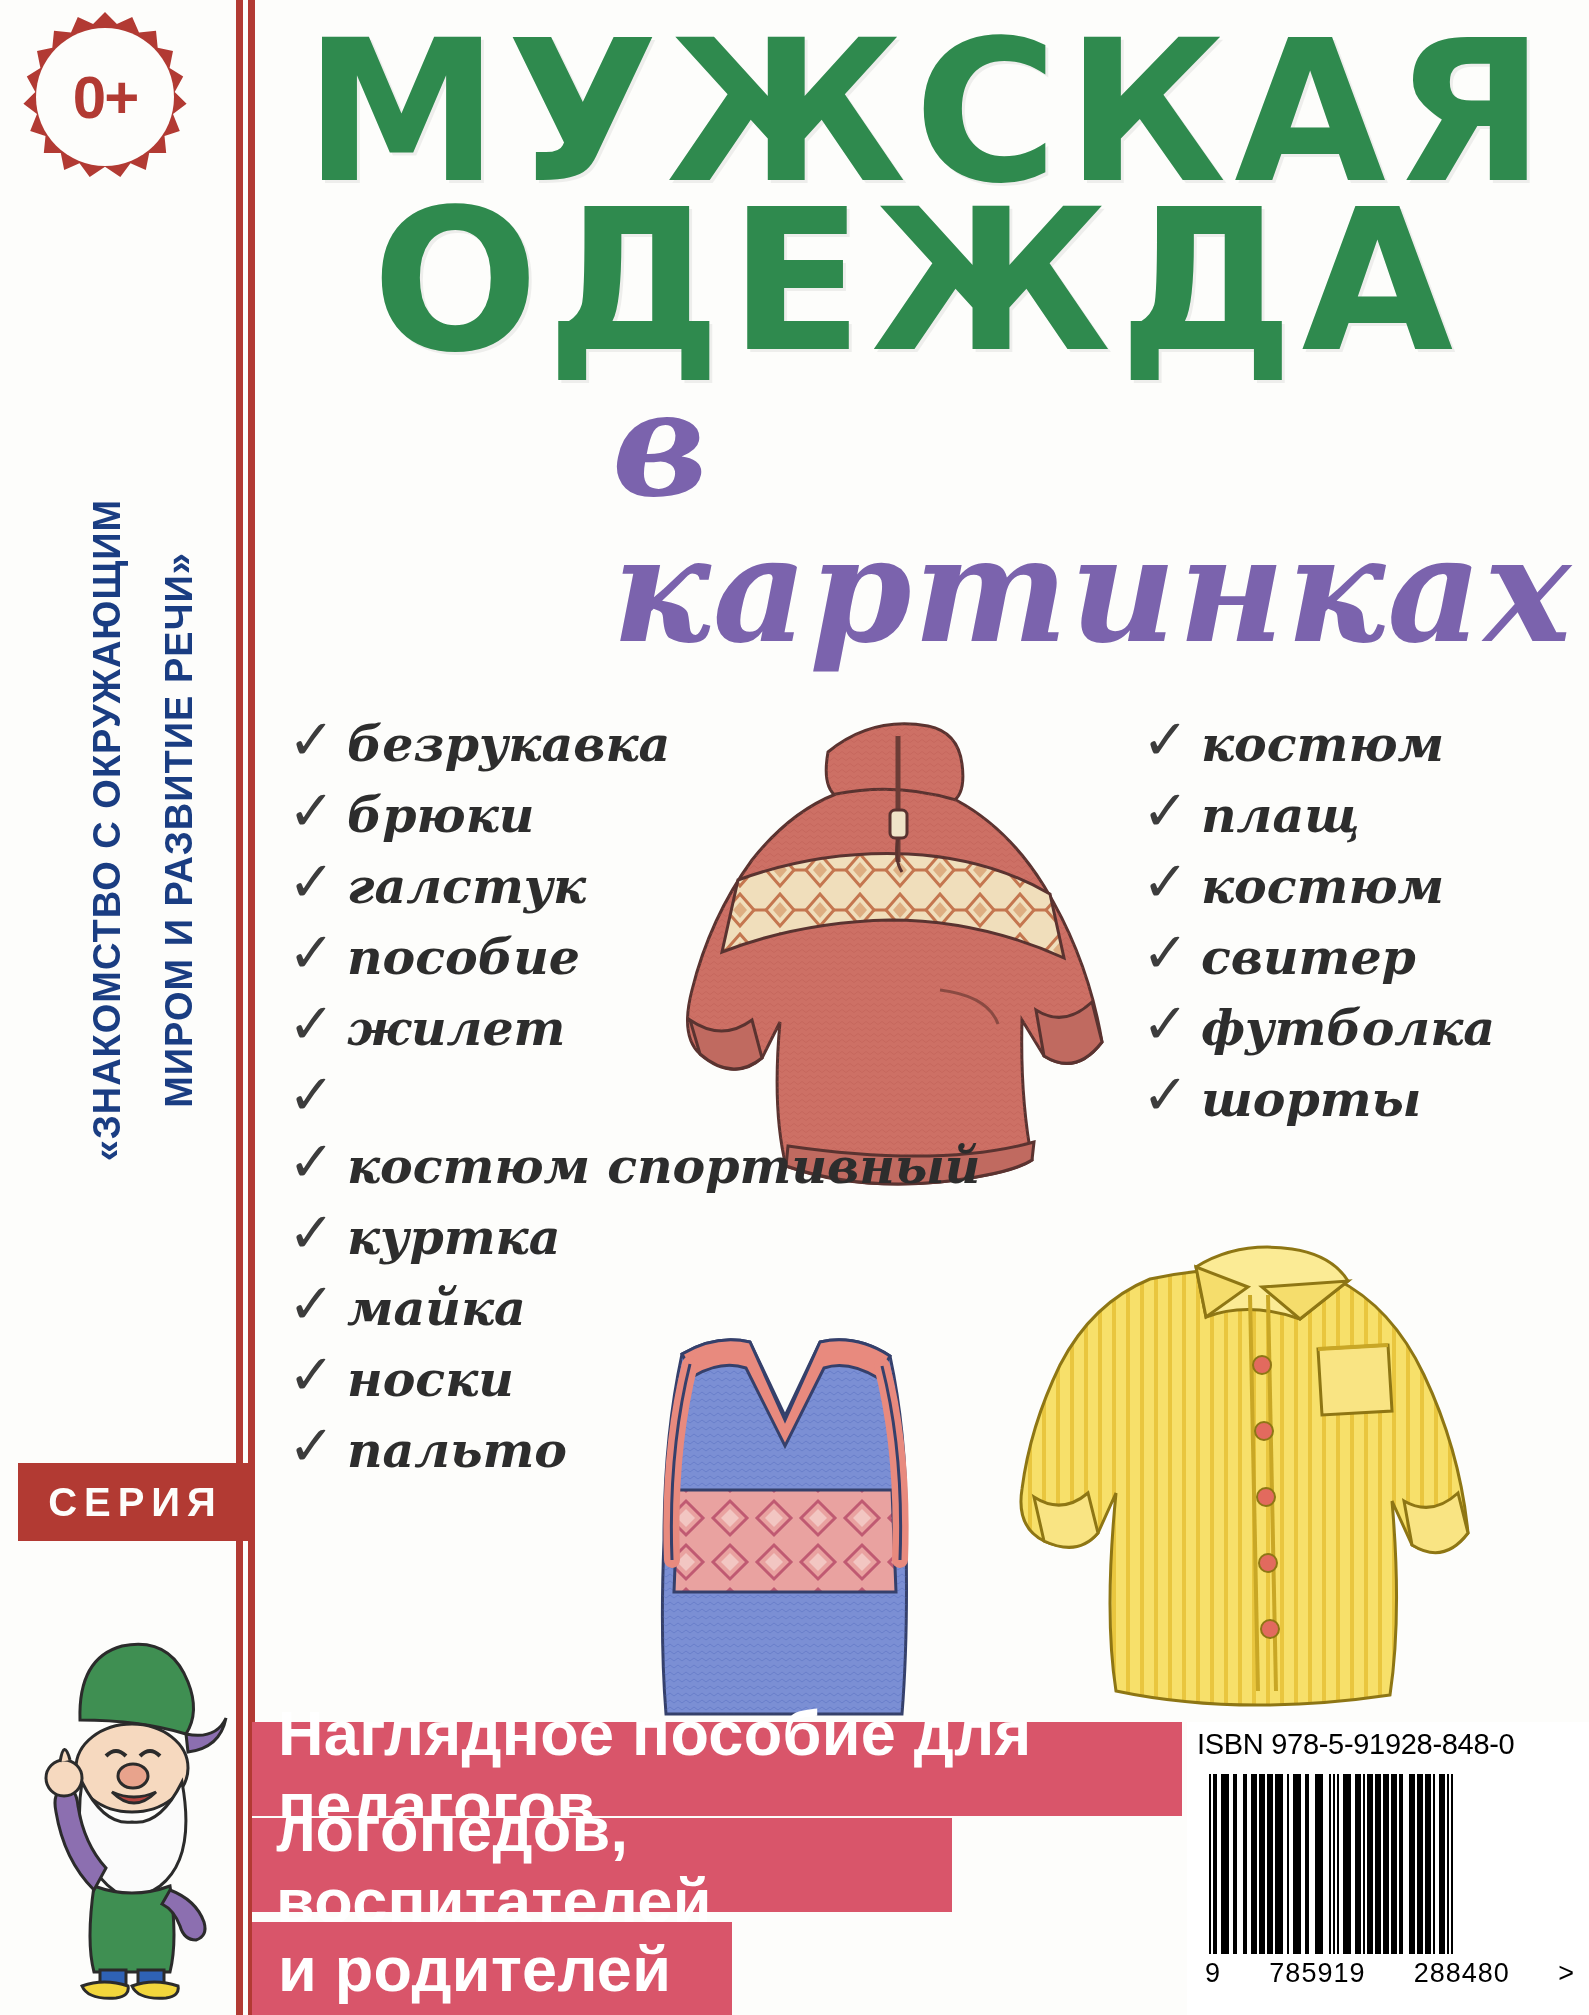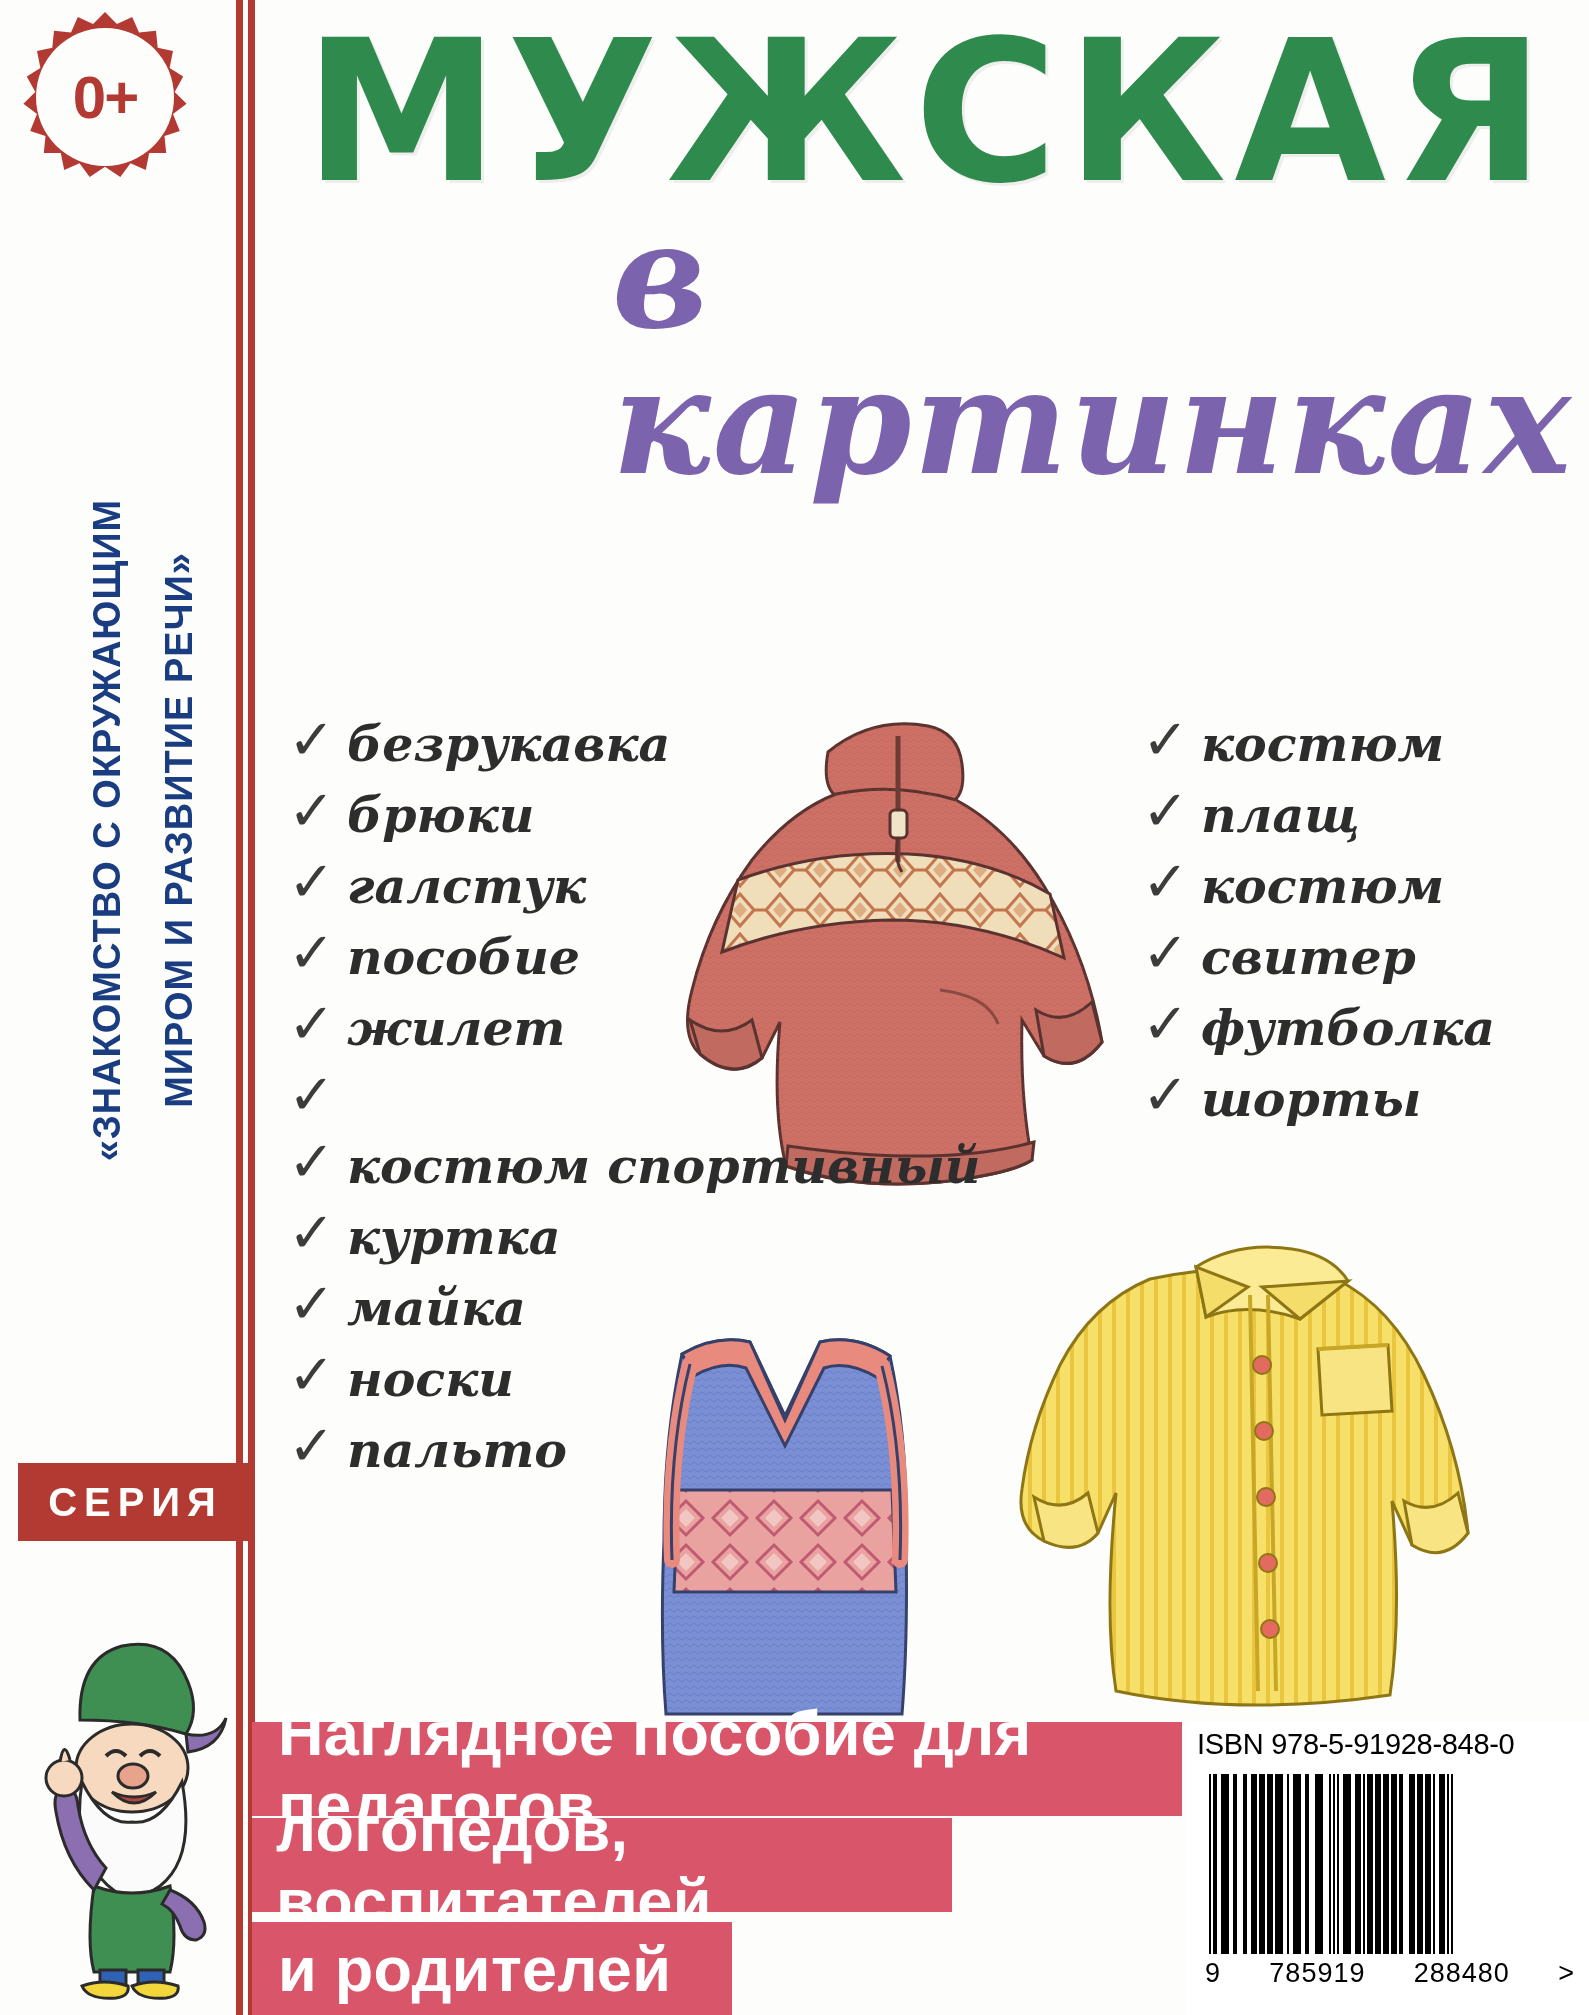--- a/index.html
+++ b/index.html
@@ -280,20 +280,21 @@
         <rect x="80" y="370" width="26" height="18" fill="#2f62b5" stroke="#2b2b2b" stroke-width="3"></rect>
         <rect x="118" y="370" width="26" height="18" fill="#2f62b5" stroke="#2b2b2b" stroke-width="3"></rect>
         <path d="M62 386 q22 -8 46 0 q2 10 -12 12 q-28 2 -34 -12 Z" fill="#f2d63c" stroke="#2b2b2b" stroke-width="3"></path>
         <path d="M112 386 q22 -8 46 0 q2 10 -12 12 q-28 2 -34 -12 Z" fill="#f2d63c" stroke="#2b2b2b" stroke-width="3"></path>
       </svg>
     </div>
   </div>
 
   <div id="title-main">
     <div class="title-line" id="title-line-1">МУЖСКАЯ</div>
+    <div class="title-line" id="title-line-2">ОДЕЖДА</div>
     <div id="title-sub">в картинках</div>
   </div>
 
   <div id="ill-sweater">
     <svg viewBox="0 0 520 560" width="520" height="560">
       <defs>
         <pattern id="knit" width="8" height="6" patternUnits="userSpaceOnUse">
           <path d="M0 3 q2 -3 4 0 q2 3 4 0" fill="none" stroke="#b5544c" stroke-width="1" opacity="0.55"></path>
         </pattern>
         <pattern id="orn" width="40" height="40" patternUnits="userSpaceOnUse">

